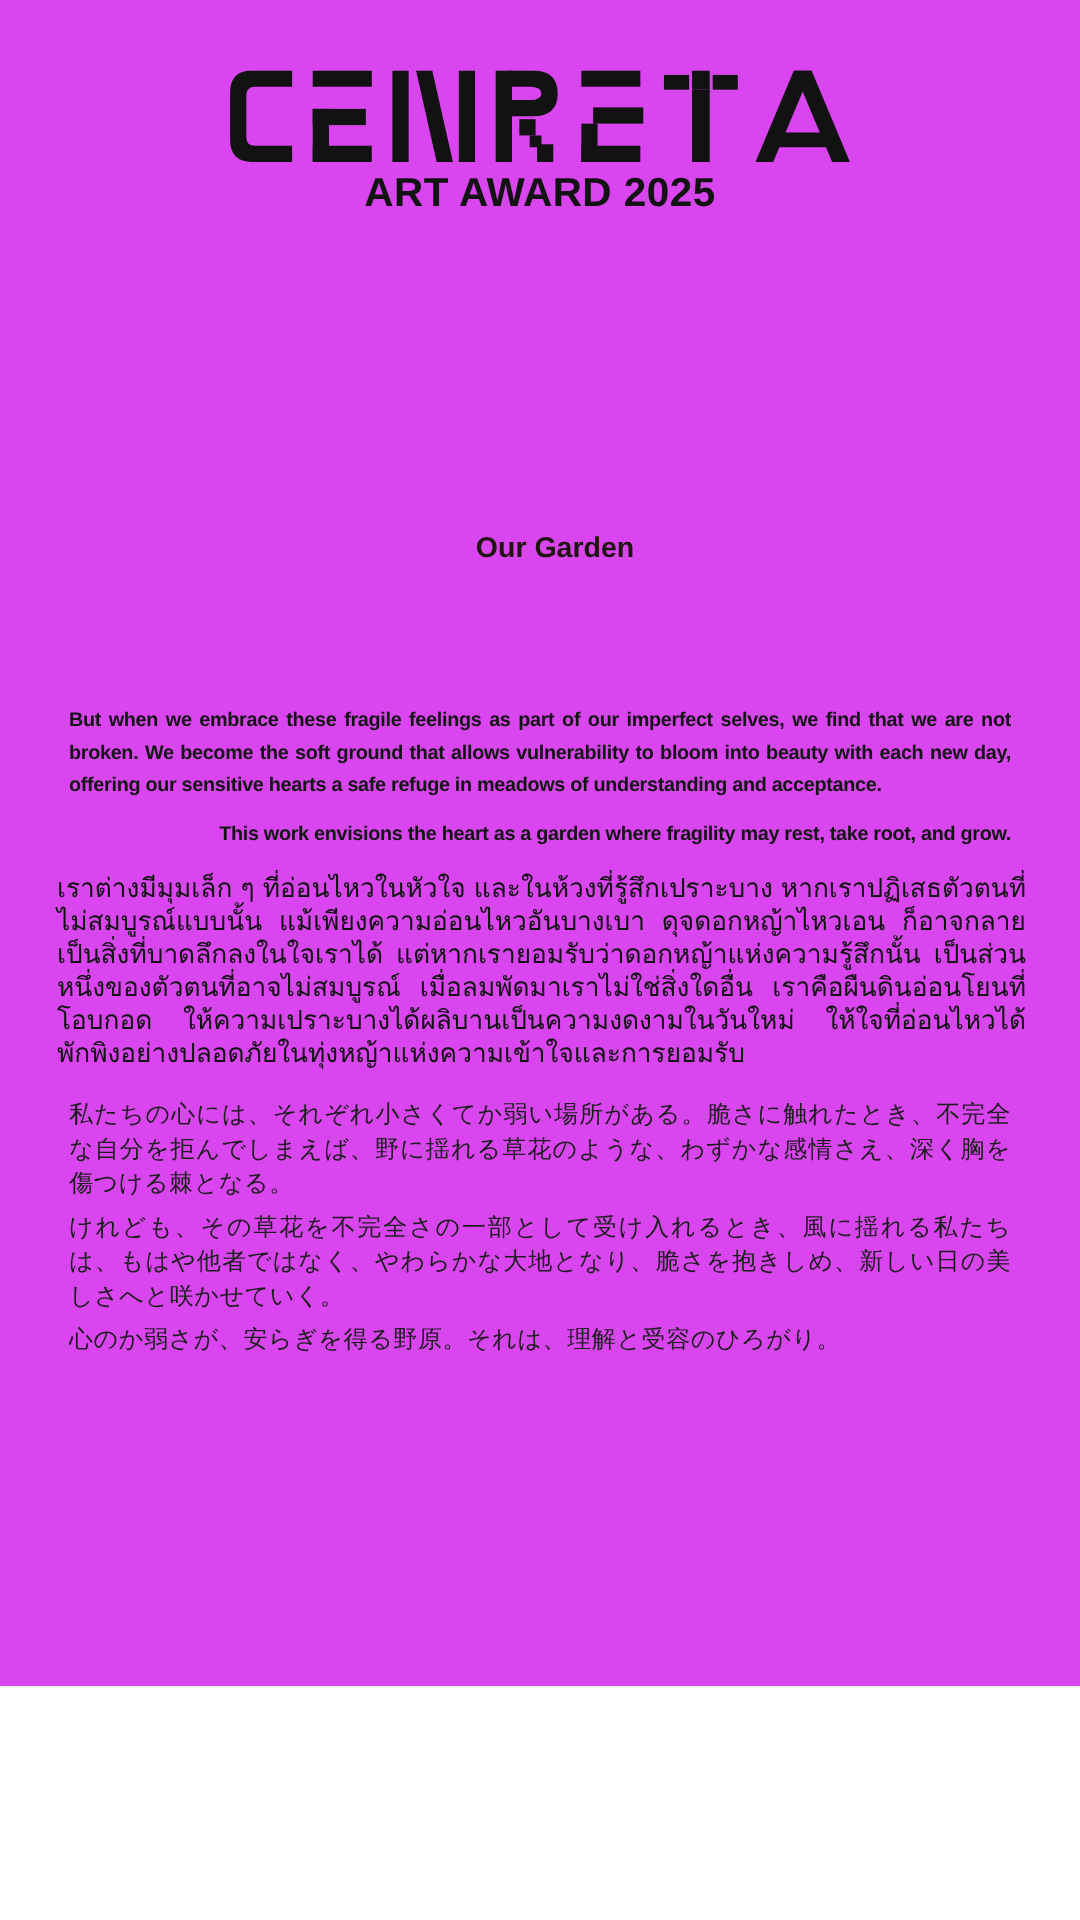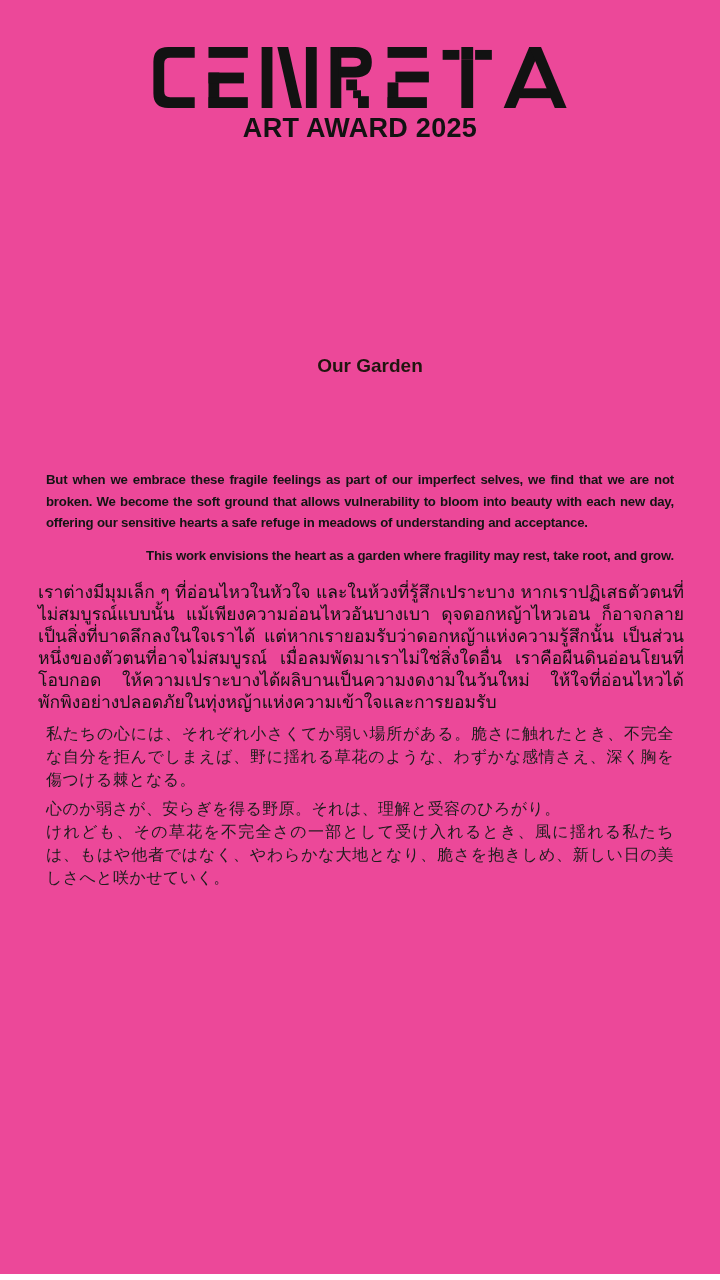--- a/index.html
+++ b/index.html
@@ -4,21 +4,21 @@
 <style>
   * { box-sizing: border-box; }
   html, body {
     margin: 0; padding: 0;
     width: 720px; height: 1280px;
     background: #ffffff;
     font-family: "Liberation Sans", sans-serif;
     color: #141414;
     overflow: hidden;
   }
-  .page { position: relative; width: 720px; height: 1274px; background: #ec4899; }
+  .page { position: relative; width: 720px; height: 1124px; background: #d946ef; }
 
   
   .brand-header {
     position: absolute; top: 47px; left: 0; width: 720px;
     text-align: center;
   }
   .logo-svg { display: block; margin: 0 auto; width: 414px; height: 61px; }
   .award-subtitle {
     margin-top: 5px;
     font-size: 27px;
@@ -49,21 +49,21 @@
   .p-en {
     margin: 0 0 11px 0;
     font-size: 13.2px; font-weight: 700;
     line-height: 21.5px;
     letter-spacing: -0.2px;
     text-align: justify;
     color: #141414;
   }
   .p-en.last { margin-bottom: 15px; text-align: right; }
   .p-th {
-    margin: 0 -10px 9px -8px;
+    margin: 0 -10px 19px -8px;
     font-size: 17.5px; font-weight: 400;
     line-height: 22px;
     text-align: justify;
     color: #121212;
   }
   .p-ja {
     margin: 0 0 6px 0;
     font-size: 16px; font-weight: 400;
     line-height: 23px;
     letter-spacing: 0.4px;
@@ -121,17 +121,17 @@
     <div class="title-en">Our Garden</div>
   </section>
 
   <section class="content">
     <p class="p-en">But when we embrace these fragile feelings as part of our imperfect selves, we find that we are not broken. We become the soft ground that allows vulnerability to bloom into beauty with each new day, offering our sensitive hearts a safe refuge in meadows of understanding and acceptance.</p>
     <p class="p-en last">This work envisions the heart as a garden where fragility may rest, take root, and grow.</p>
 
     <p class="p-th" lang="th">เราต่างมีมุมเล็ก ๆ ที่อ่อนไหวในหัวใจ และในห้วงที่รู้สึกเปราะบาง หากเราปฏิเสธตัวตนที่ไม่สมบูรณ์แบบนั้น แม้เพียงความอ่อนไหวอันบางเบา ดุจดอกหญ้าไหวเอน ก็อาจกลายเป็นสิ่งที่บาดลึกลงในใจเราได้ แต่หากเรายอมรับว่าดอกหญ้าแห่งความรู้สึกนั้น เป็นส่วนหนึ่งของตัวตนที่อาจไม่สมบูรณ์ เมื่อลมพัดมาเราไม่ใช่สิ่งใดอื่น เราคือผืนดินอ่อนโยนที่โอบกอด ให้ความเปราะบางได้ผลิบานเป็นความงดงามในวันใหม่ ให้ใจที่อ่อนไหวได้พักพิงอย่างปลอดภัยในทุ่งหญ้าแห่งความเข้าใจและการยอมรับ</p>
 
     <p class="p-ja" lang="ja">私たちの心には、それぞれ小さくてか弱い場所がある。脆さに触れたとき、不完全な自分を拒んでしまえば、野に揺れる草花のような、わずかな感情さえ、深く胸を傷つける棘となる。</p>
+    <p class="p-ja" lang="ja">けれども、その草花を不完全さの一部として受け入れるとき、風に揺れる私たちは、もはや他者ではなく、やわらかな大地となり、脆さを抱きしめ、新しい日の美しさへと咲かせていく。</p>
     <p class="p-ja last" lang="ja">心のか弱さが、安らぎを得る野原。それは、理解と受容のひろがり。</p>
-    <p class="p-ja" lang="ja">けれども、その草花を不完全さの一部として受け入れるとき、風に揺れる私たちは、もはや他者ではなく、やわらかな大地となり、脆さを抱きしめ、新しい日の美しさへと咲かせていく。</p>
   </section>
 
 </div>
 
 </body></html>

